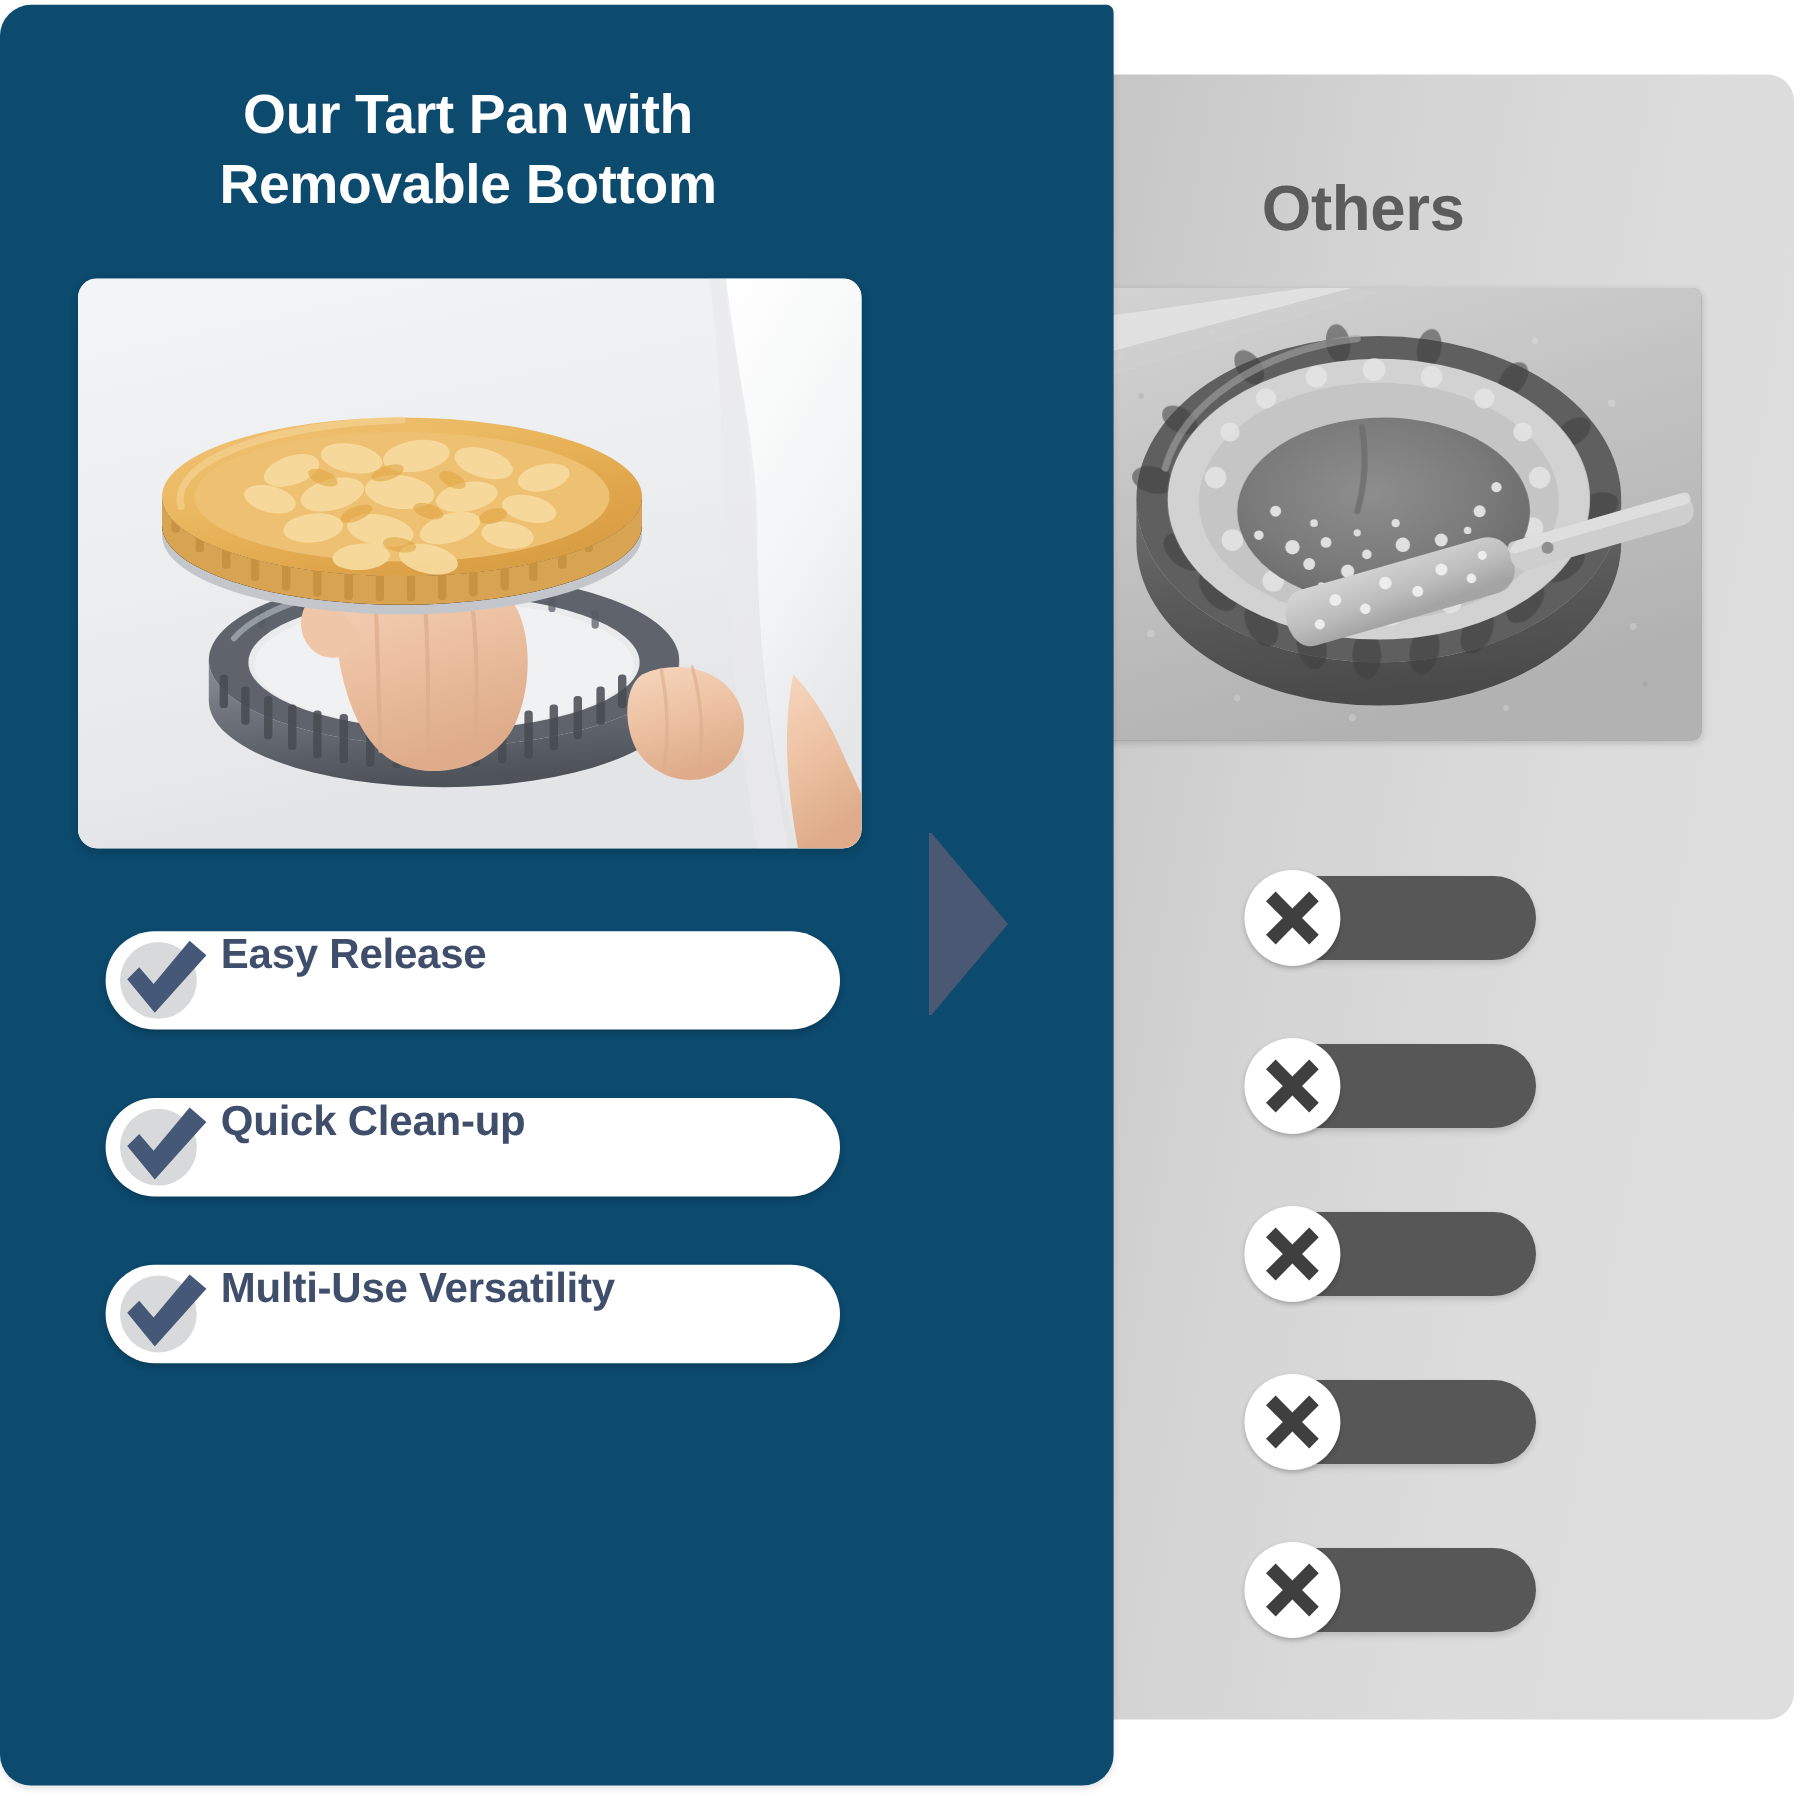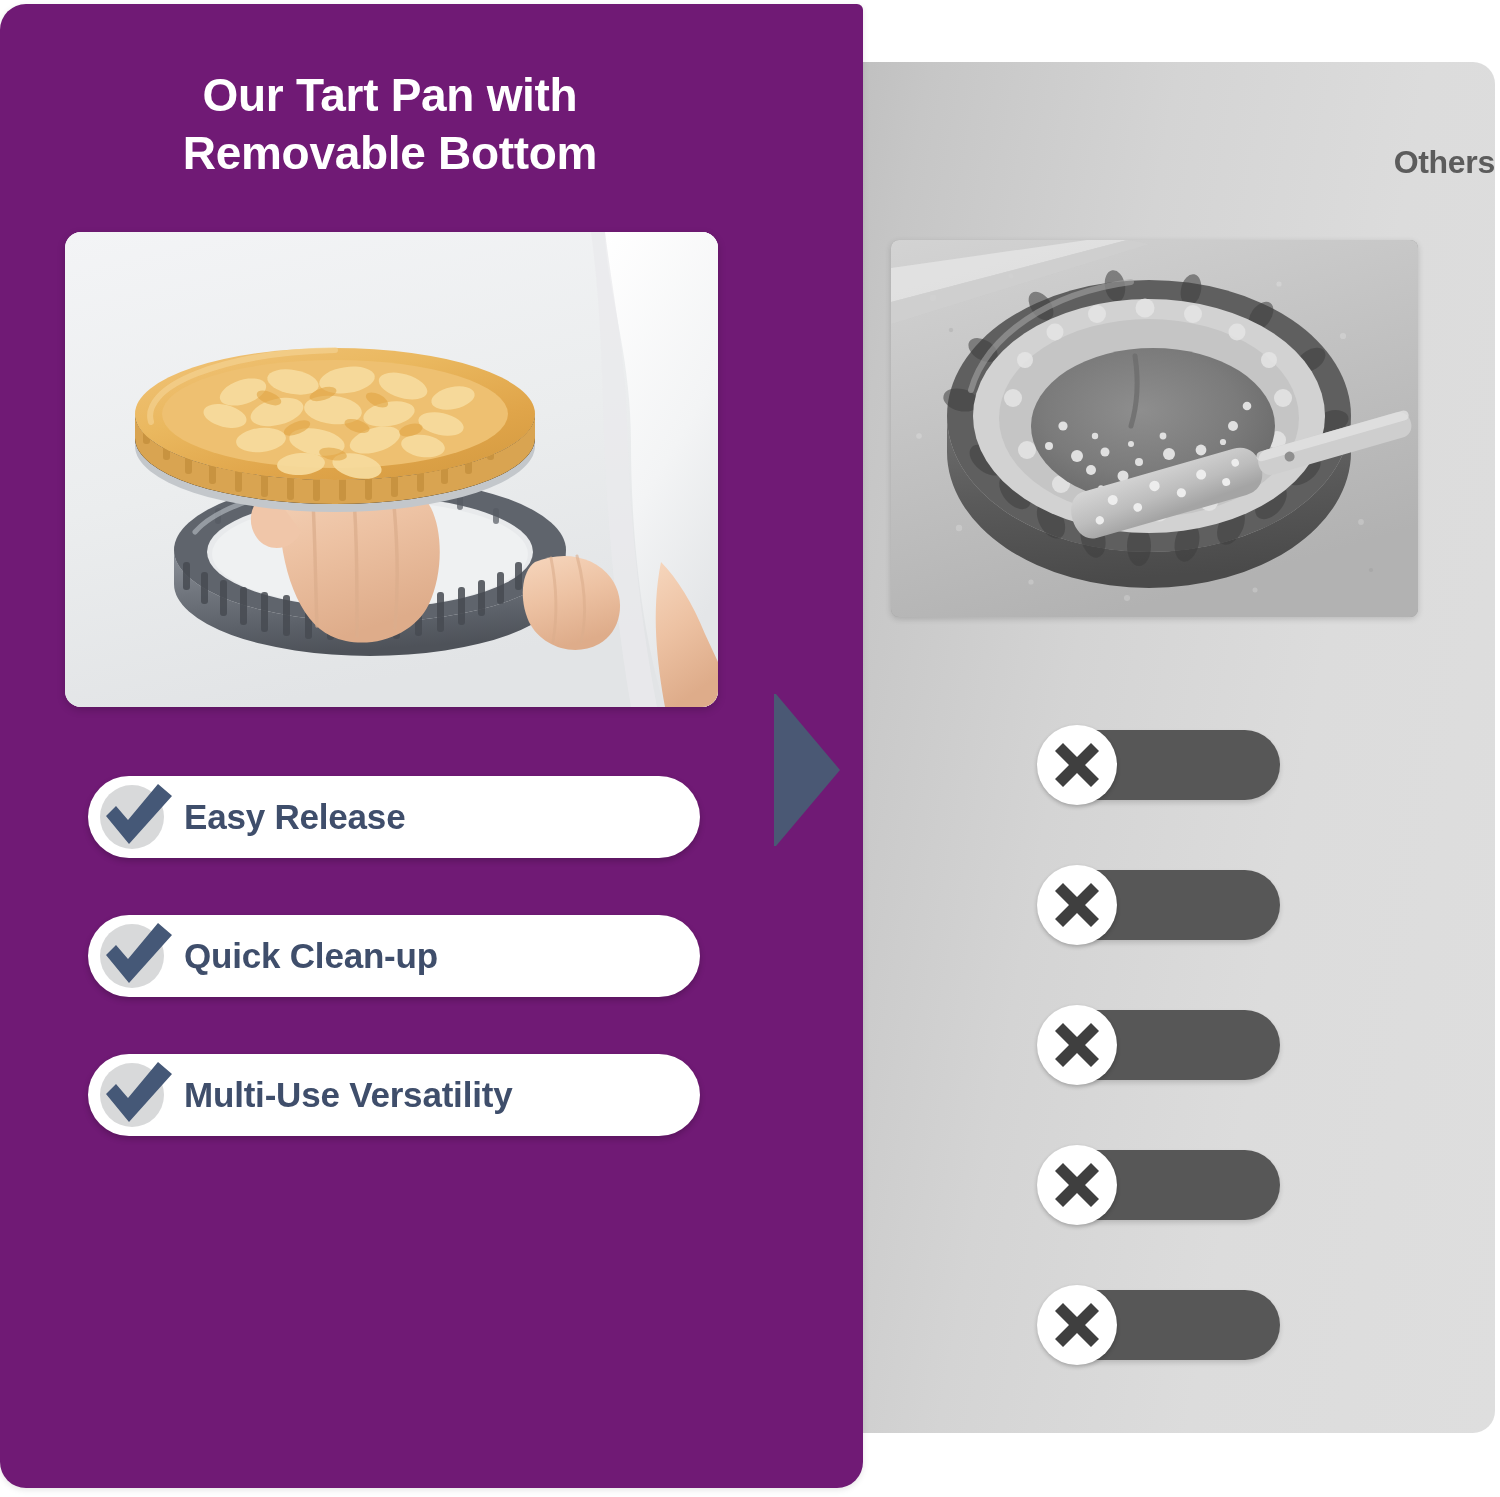--- a/index.html
+++ b/index.html
@@ -13,23 +13,23 @@
     position: relative;
     overflow: hidden;
     font-family: "Liberation Sans", sans-serif;
   }
 
   
   #left-panel {
     position: absolute;
     left: 0px;
     top: 4px;
-    width: 863px;
+    width: 928px;
     height: 1484px;
-    background: #701a75;
+    background: #0c4a6e;
     border-radius: 26px 6px 26px 26px;
     box-shadow: 0 2px 6px rgba(0,0,0,0.10);
     z-index: 3;
   }
 
   #panel-title {
     position: absolute;
     left: 40px;
     top: 62px;
     width: 700px;
@@ -75,21 +75,20 @@
     width: 612px;
   }
   .feature-pill {
     position: relative;
     height: 82px;
     background: #ffffff;
     border-radius: 41px;
     margin-bottom: 57px;
     box-shadow: 0 3px 6px rgba(0,0,0,0.20);
     display: flex;
-    align-items: center;
   }
   .feature-pill:last-child { margin-bottom: 0; }
   .check-wrap {
     position: relative;
     width: 96px;
     height: 82px;
     flex: 0 0 96px;
   }
   .check-circle {
     position: absolute;
@@ -131,23 +130,23 @@
                 #dcdcdc 68%,
                 #dedede 100%);
     z-index: 1;
   }
 
   #others-title {
     position: absolute;
     left: 0px;
     top: 82px;
     width: 718px;
-    text-align: right;
+    text-align: center;
     color: #5c5c5c;
-    font-size: 32px;
+    font-size: 53px;
     font-weight: bold;
     letter-spacing: -0.3px;
   }
 
   
   #competitor-photo {
     position: absolute;
     left: 114px;
     top: 178px;
     width: 527px;

